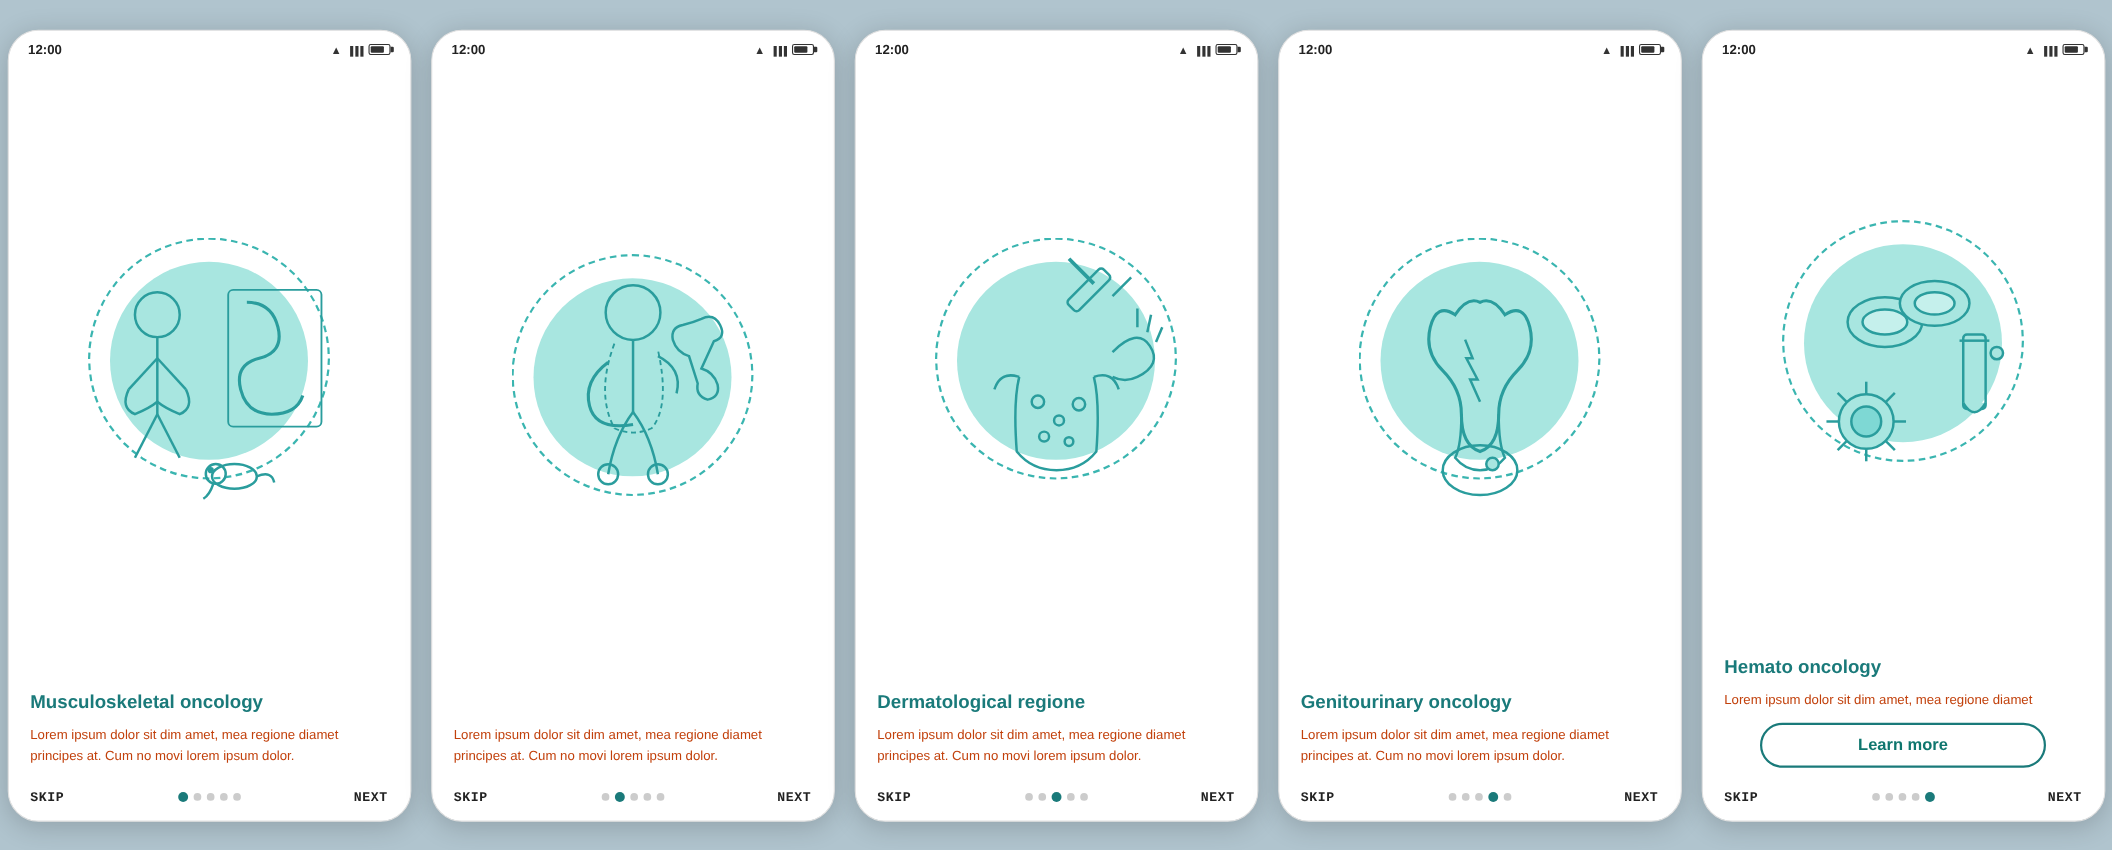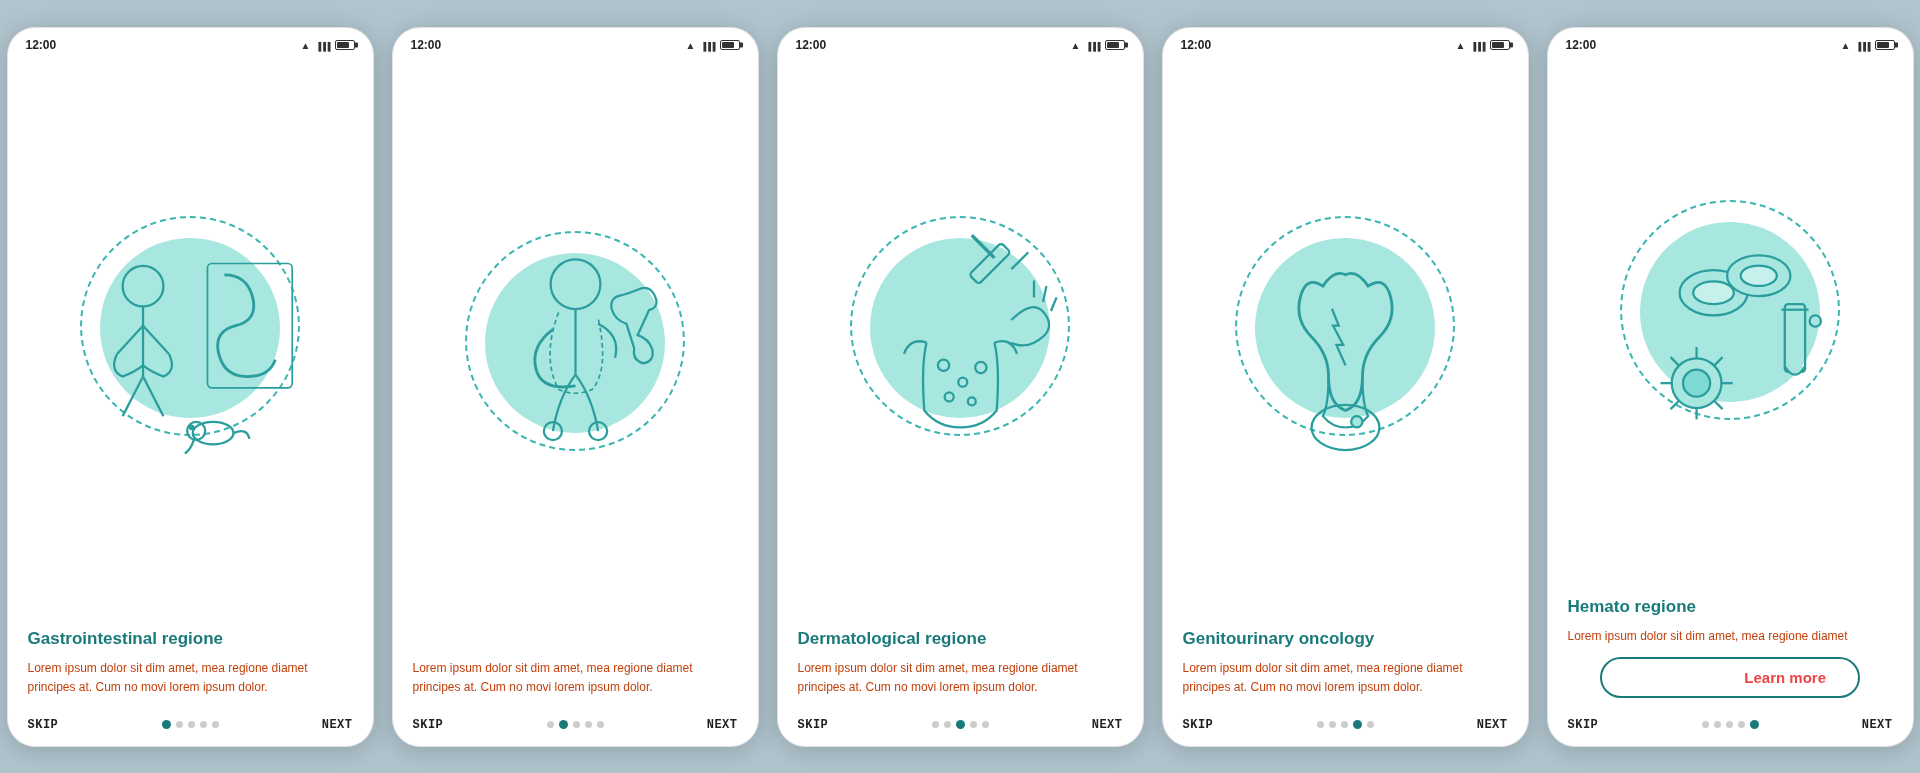--- a/index.html
+++ b/index.html
@@ -144,25 +144,25 @@
       margin-bottom: 10px;
     }
 
     .learn-more-btn {
       display: block;
       margin: 8px auto 10px auto;
       padding: 10px 32px;
       border: 2px solid #1a7a7a;
       border-radius: 30px;
       background: transparent;
-      color: #ef4444;
+      color: #0f766e;
       font-size: 15px;
       font-weight: 600;
       cursor: pointer;
-      text-align: right;
+      text-align: center;
       width: 80%;
     }
 
     
     .nav-bar {
       display: flex;
       align-items: center;
       justify-content: space-between;
       padding: 10px 20px 14px 20px;
       font-family: Liberation Mono, monospace;
@@ -243,21 +243,21 @@
             <ellipse cx="130" cy="200" rx="18" ry="10" stroke="#2a9d9d"></ellipse>
             <ellipse cx="115" cy="198" rx="8" ry="8" stroke="#2a9d9d"></ellipse>
             <circle cx="111" cy="195" r="1.5" fill="#2a9d9d"></circle>
             <path d="M148 200 Q160 195 162 205" stroke="#2a9d9d"></path>
             <path d="M113 206 Q110 215 105 218" stroke="#2a9d9d"></path>
           </g>
         </svg>
       </div>
     </div>
     <div class="content">
-      <div class="card-title">Gastrointestinal regione</div>
+      <div class="card-title">Musculoskeletal oncology</div>
       <div class="card-text">Lorem ipsum dolor sit dim amet, mea regione diamet principes at. Cum no movi lorem ipsum dolor.</div>
     </div>
     <div class="nav-bar">
       <span class="nav-skip">SKIP</span>
       <div class="dots">
         <div class="dot active"></div>
         <div class="dot"></div>
         <div class="dot"></div>
         <div class="dot"></div>
         <div class="dot"></div>
@@ -465,21 +465,21 @@
             <rect x="158" y="100" width="18" height="60" rx="3" stroke="#2a9d9d"></rect>
             <path d="M158 155 Q167 170 176 155" stroke="#2a9d9d" fill="#a8e6e0"></path>
             <line x1="155" y1="105" x2="179" y2="105" stroke="#2a9d9d"></line>
 
             <circle cx="185" cy="115" r="5" stroke="#2a9d9d" fill="#a8e6e0"></circle>
           </g>
         </svg>
       </div>
     </div>
     <div class="content">
-      <div class="card-title">Hemato regione</div>
+      <div class="card-title">Hemato oncology</div>
       <div class="card-text">Lorem ipsum dolor sit dim amet, mea regione diamet</div>
       <button class="learn-more-btn">Learn more</button>
     </div>
     <div class="nav-bar">
       <span class="nav-skip">SKIP</span>
       <div class="dots">
         <div class="dot"></div>
         <div class="dot"></div>
         <div class="dot"></div>
         <div class="dot"></div>

